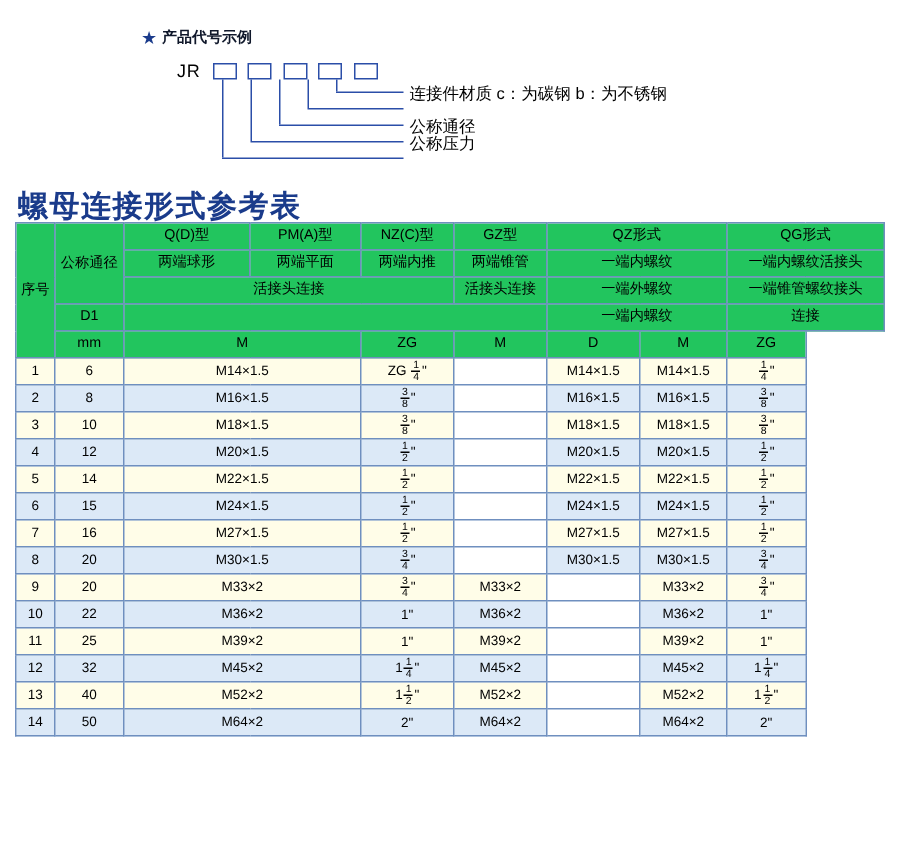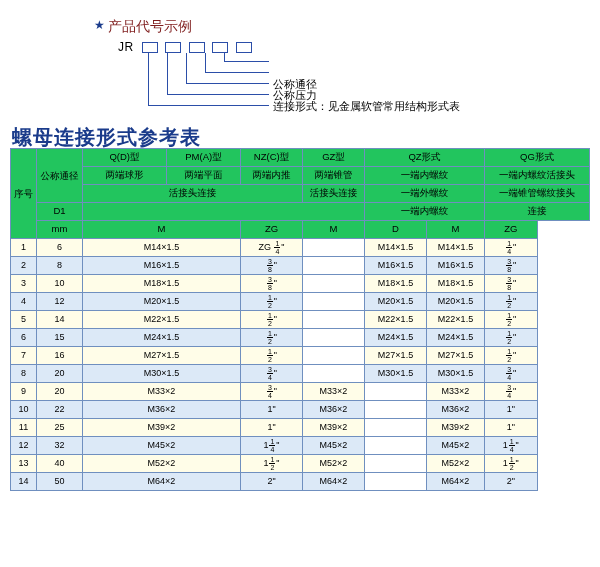--- a/index.html
+++ b/index.html
@@ -11,21 +11,21 @@
     color:#000;
     position:relative;
     overflow:hidden;
   }
 
   
   .legend-wrap { position:relative; width:600px; height:115px; }
 
   .legend-title {
     position:absolute; left:108px; top:18px;
-    font-size:14px; font-weight:normal; color:#7f1d1d;
+    font-size:10px; font-weight:bold; color:#0f172a;
     white-space:nowrap;
   }
   .legend-star {
     position:absolute; left:94px; top:19px;
     font-size:12px; color:#1a3b8b; line-height:1;
   }
 
   .jr-label {
     position:absolute; left:118px; top:40px;
     font-size:12px; color:#000; letter-spacing:0.5px;
@@ -129,23 +129,23 @@
   <div class="ln v" style="left:186px; top:53px; height:30px;"></div>
   <div class="ln v" style="left:205px; top:53px; height:19px;"></div>
   <div class="ln v" style="left:224px; top:53px; height:8px;"></div>
 
   <div class="ln h" style="left:224px; top:61px; width:45px;"></div>
   <div class="ln h" style="left:205px; top:72px; width:64px;"></div>
   <div class="ln h" style="left:186px; top:83px; width:83px;"></div>
   <div class="ln h" style="left:167px; top:94px; width:102px;"></div>
   <div class="ln h" style="left:148px; top:105px; width:121px;"></div>
 
+  <div class="desc" style="left:273px; top:55px;">连接件材质  c：为碳钢  b：为不锈钢</div>
   <div class="desc" style="left:273px; top:77px;">公称通径</div>
   <div class="desc" style="left:273px; top:88px;">公称压力</div>
-  <div class="desc" style="left:273px; top:99px;">连接形式：见金属软管常用结构形式表</div>
 </div>
 
 <div class="section-title">螺母连接形式参考表</div>
 
 <div class="table-wrap">
   <table>
     <colgroup>
       <col class="seq-head">
         <col class="dn-head">
       <col class="col-m1">

